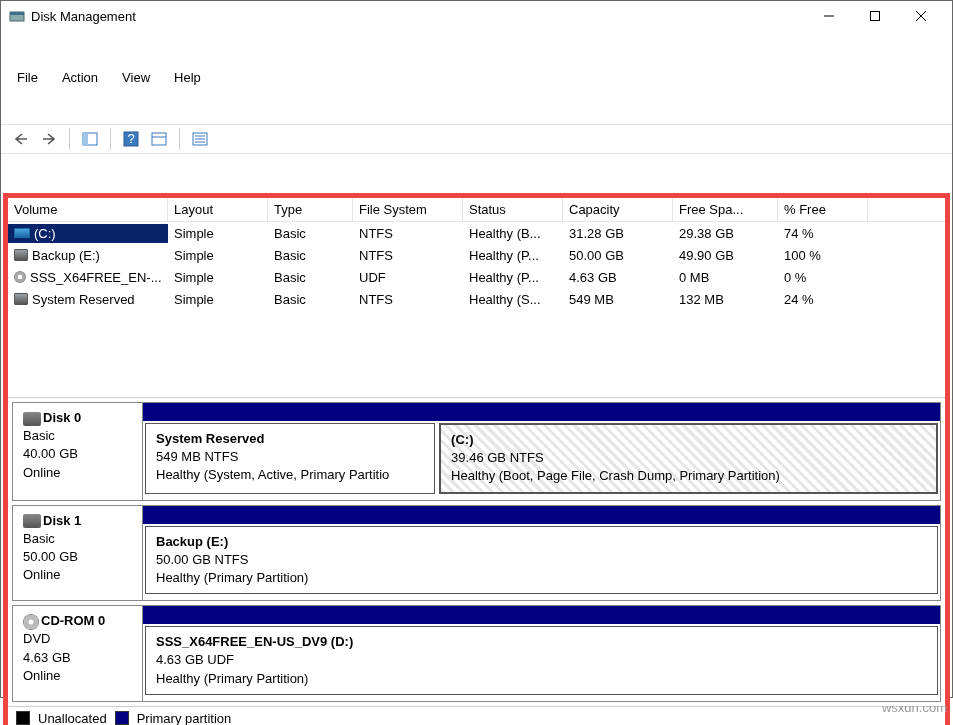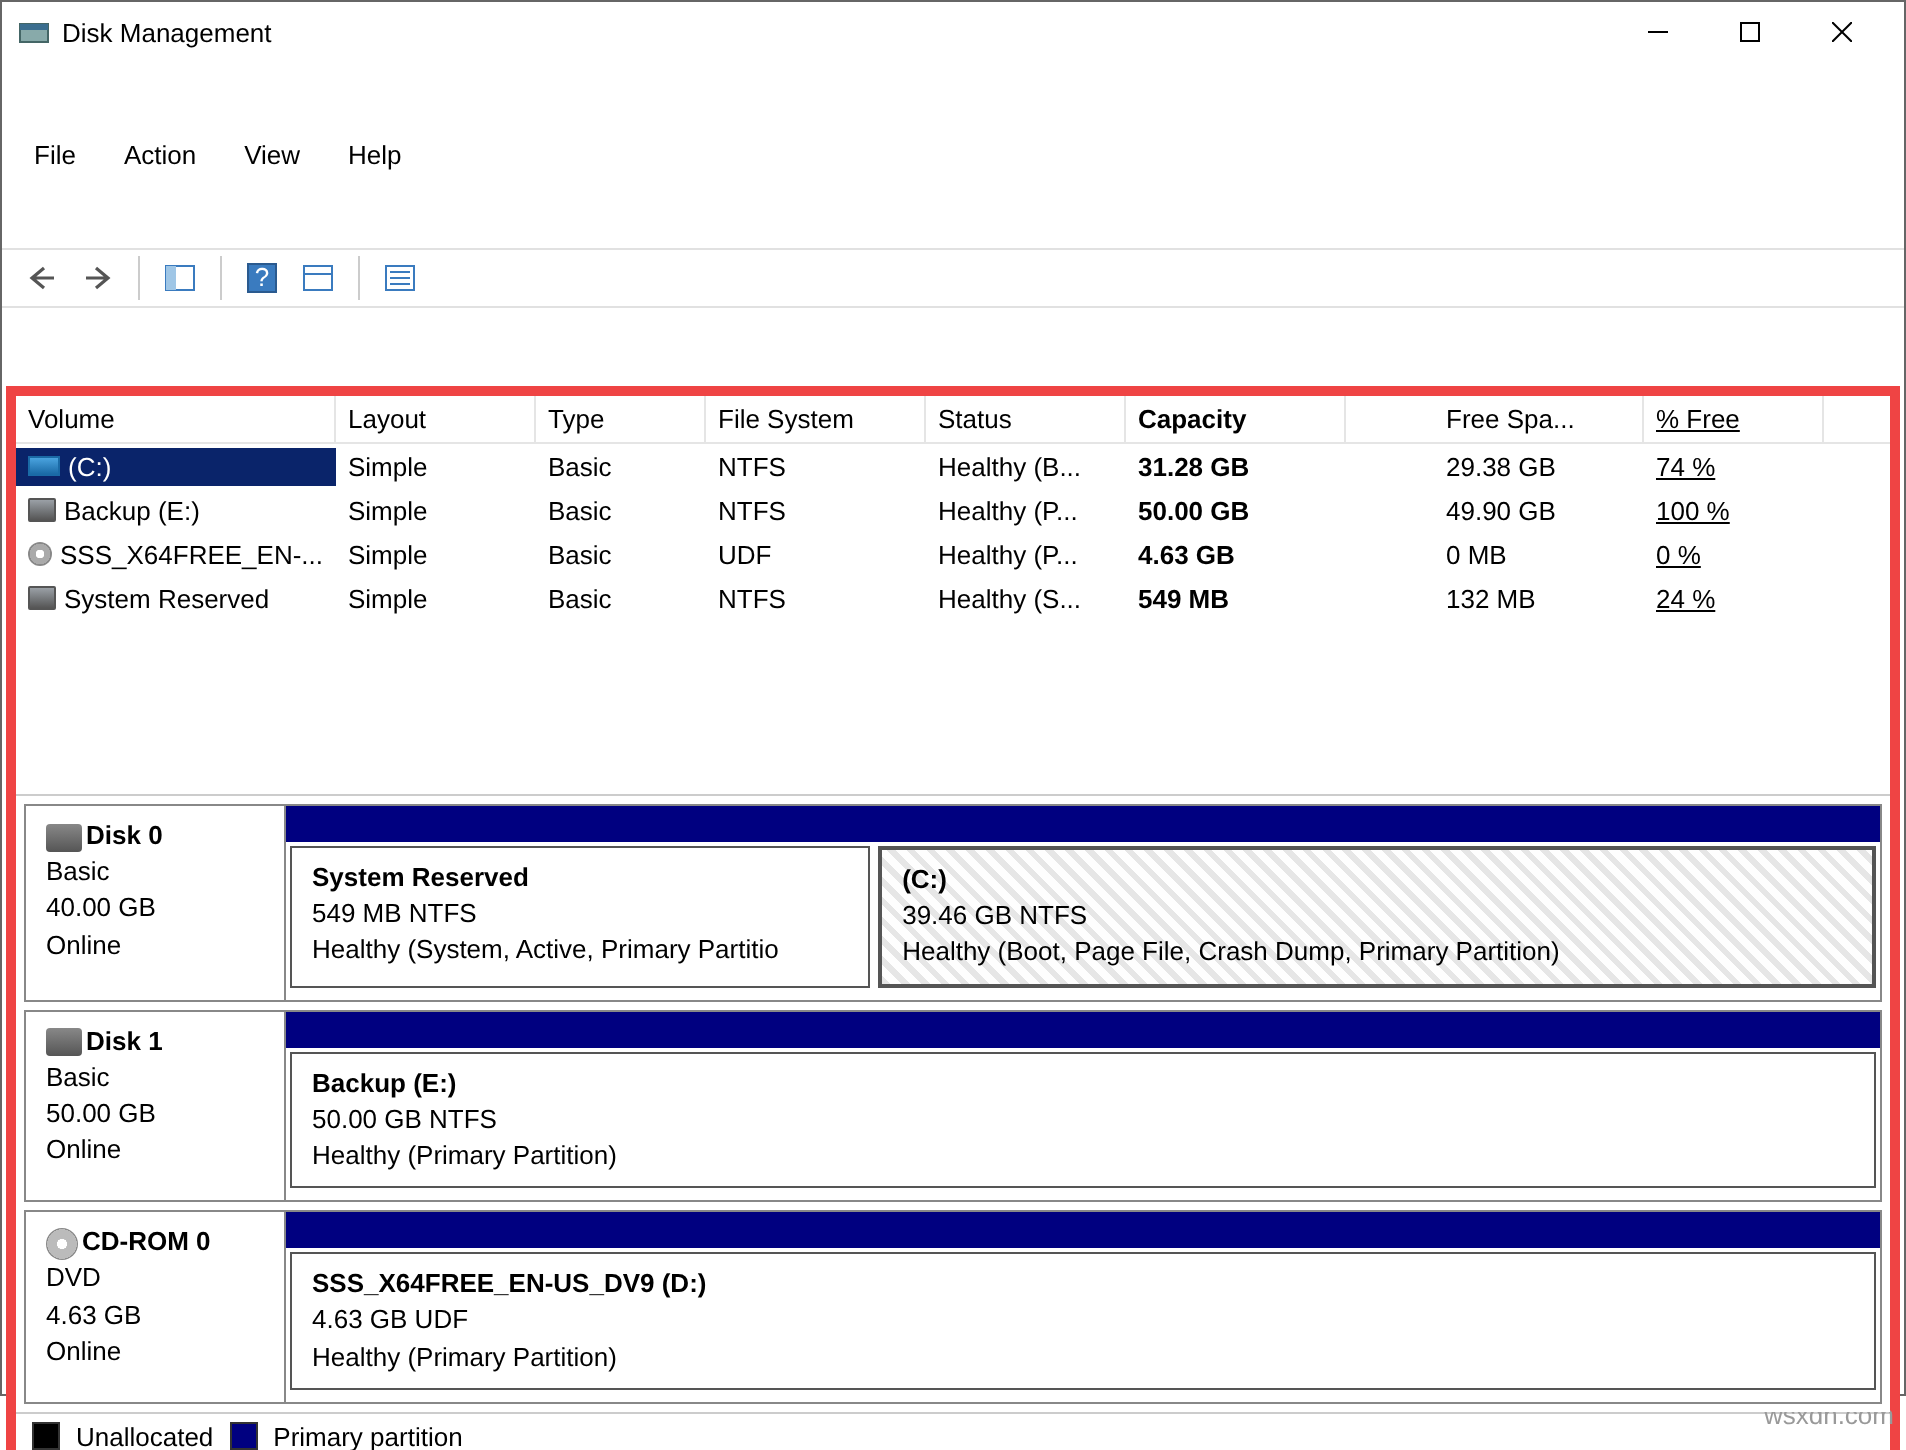--- a/index.html
+++ b/index.html
@@ -29,23 +29,23 @@
   .vol-head { display: flex; background: #fff; border-bottom: 1px solid #e5e5e5; }
   .vol-head .col { border-right: 1px solid #e5e5e5; padding: 4px 6px; font-size: 13px; color: #000; white-space: nowrap; overflow: hidden; text-overflow: ellipsis;}
   .vol-row { display: flex; height: 22px; align-items: center; }
   .vol-row .cell { padding: 2px 6px; white-space: nowrap; overflow: hidden; text-overflow: ellipsis; font-size: 13px; display: flex; align-items: center; gap: 4px; }
   .vol-row.selected .cell.first { background: #0a246a; color: #fff; }
   .c-vol  { width: 160px; }
   .c-lay  { width: 100px; }
   .c-typ  { width: 85px; }
   .c-fs   { width: 110px; }
   .c-sta  { width: 100px; }
-  .c-cap  { width: 110px; font-weight: bold; }
-  .c-fre  { width: 105px; margin-left: 44px; }
-  .c-pct  { width: 90px; text-decoration: underline; }
+  .c-cap  { width: 110px; }
+  .c-fre  { width: 105px; }
+  .c-pct  { width: 90px; }
   .vicon { width: 14px; height: 12px; display:inline-block; }
   .vicon.hdd { background: linear-gradient(#9aa0a6,#555); border:1px solid #555; border-radius:1px;}
   .vicon.dvd { background: radial-gradient(circle,#fff 25%,#aaa 26% 60%,#888 61%); border-radius:50%; width:12px; height:12px; }
   .vicon.sys { width:16px; height:10px; background: linear-gradient(#4aa3df,#1a6aa6); border:1px solid #1a6aa6;}
   
   
   .disk-pane { flex: 1; overflow-y: scroll; background: #fff; position: relative; }
   .disk-row { display: flex; border: 1px solid #888; margin: 4px; }
   .disk-label { width: 130px; padding: 6px 10px; border-right: 1px solid #888; font-size: 13px; line-height: 1.4; background: #fff; }
   .disk-label b { font-weight: bold; }

